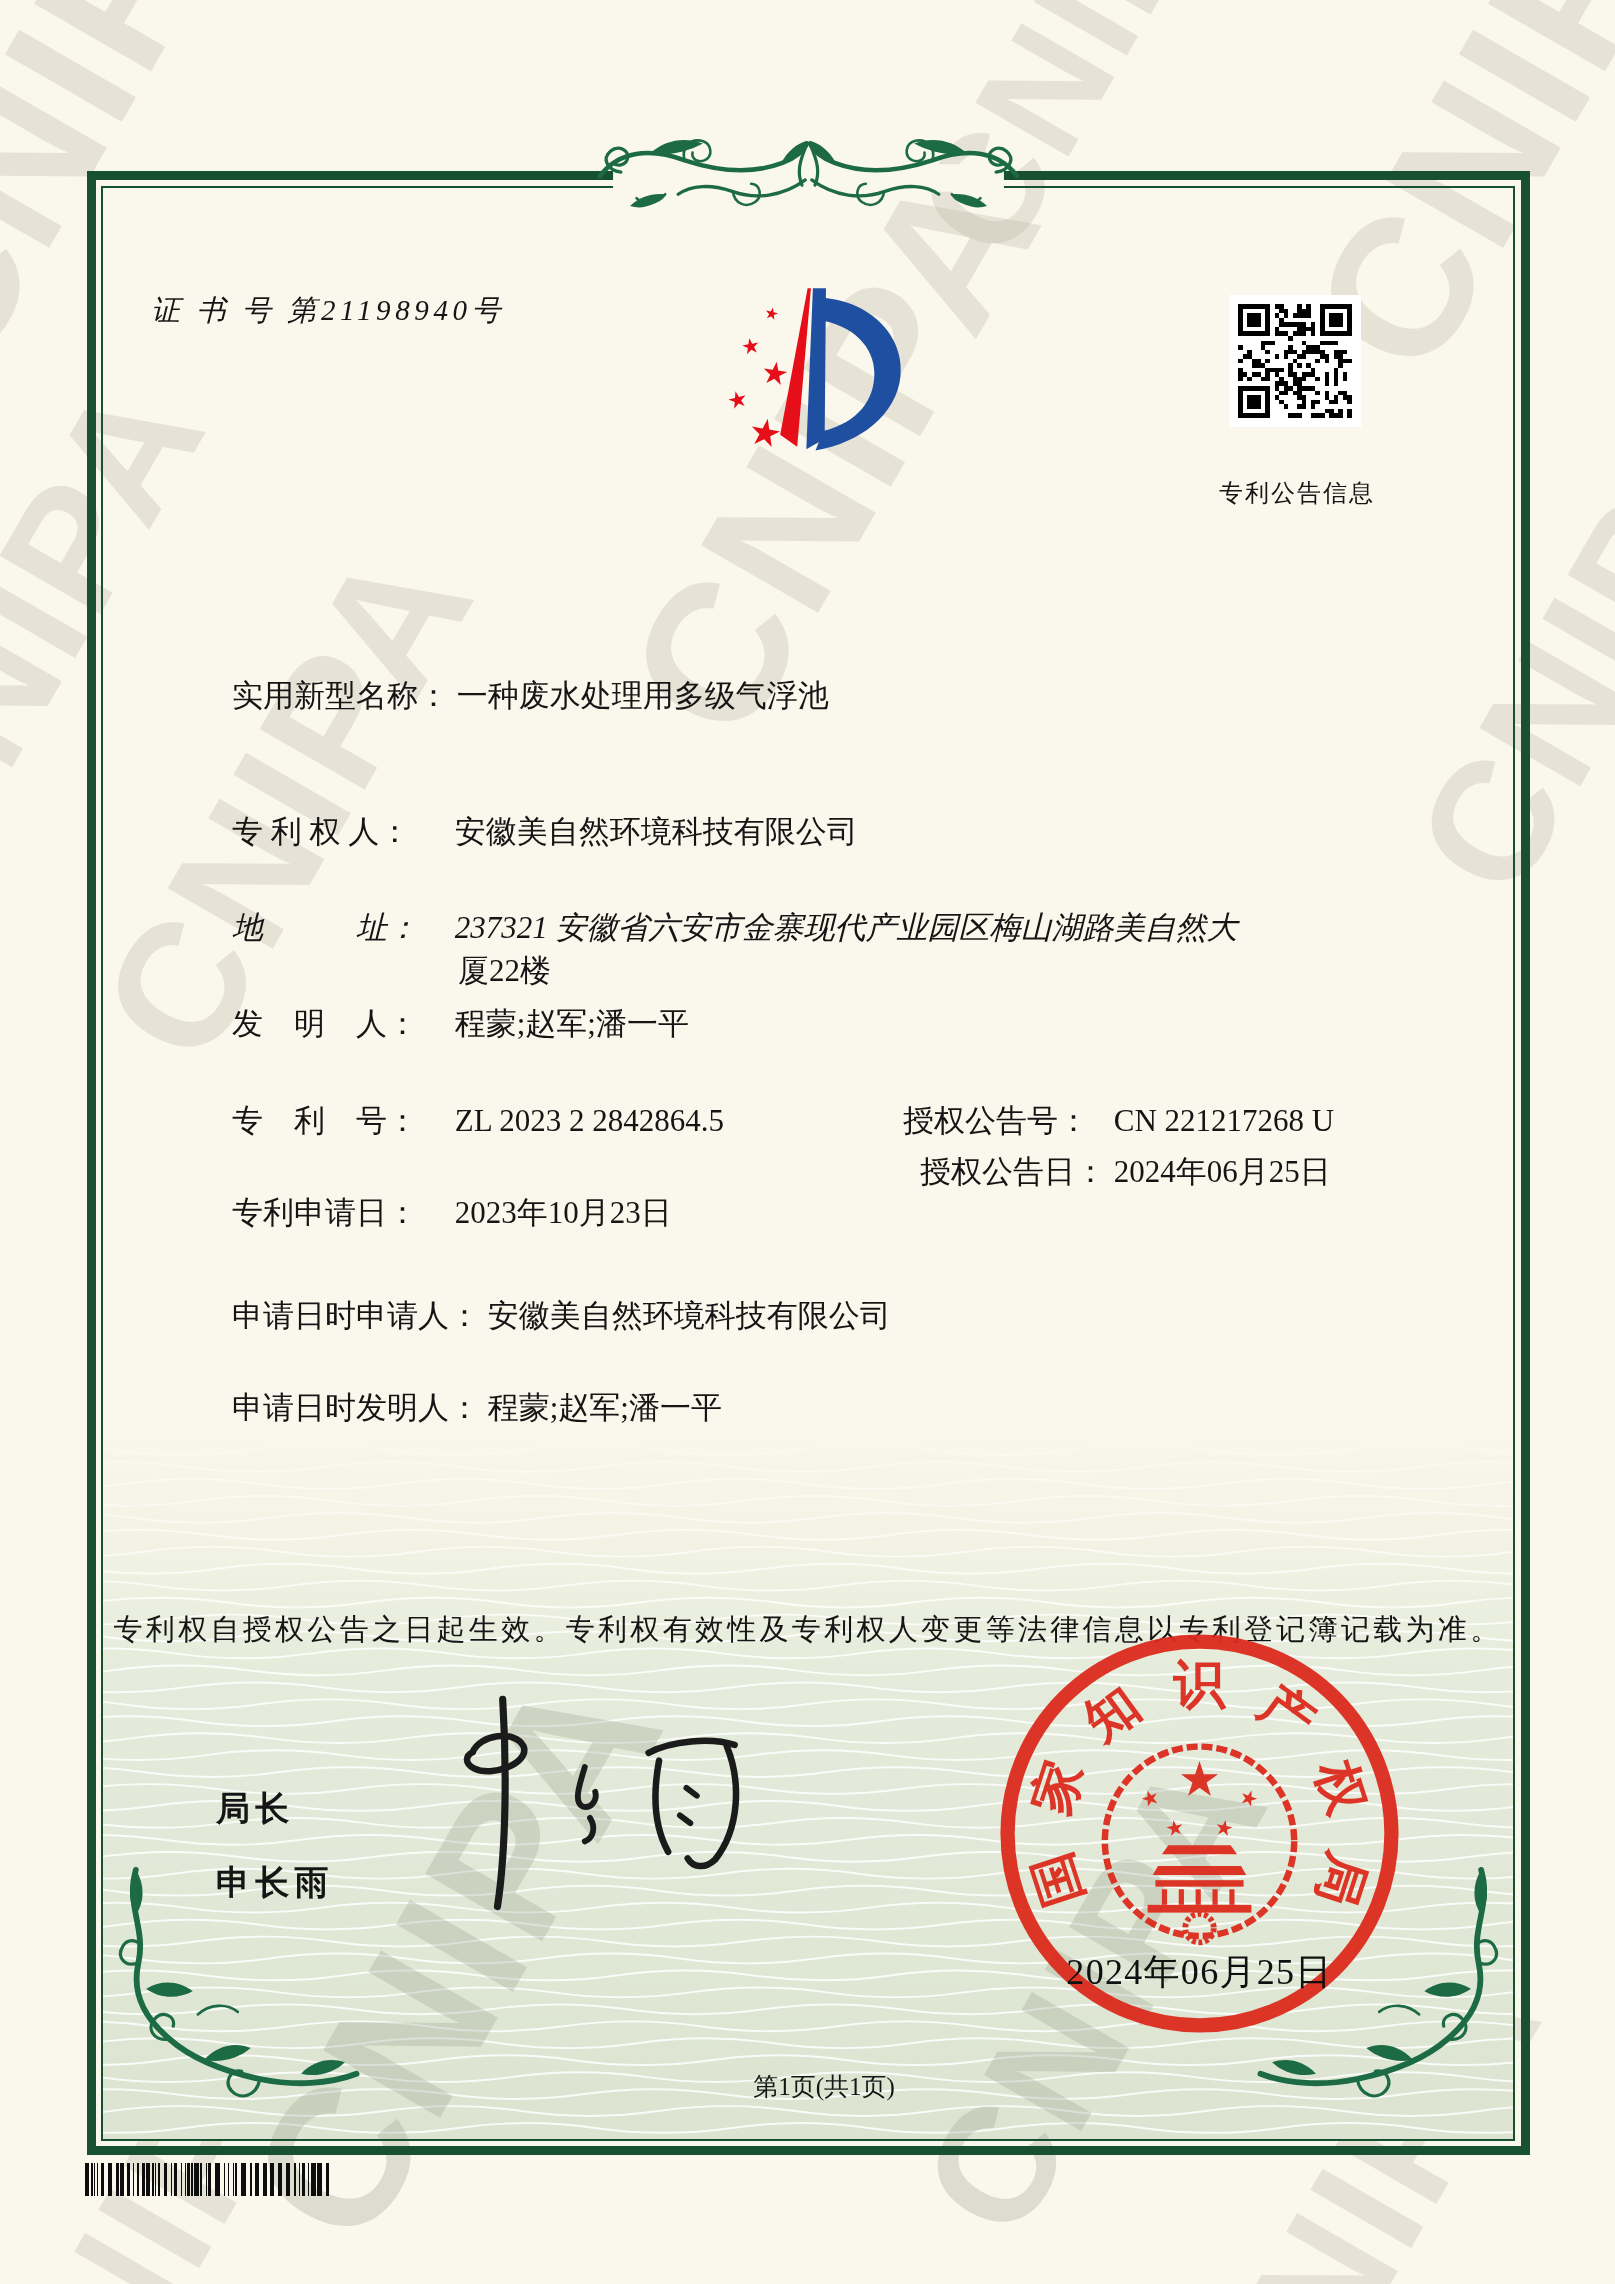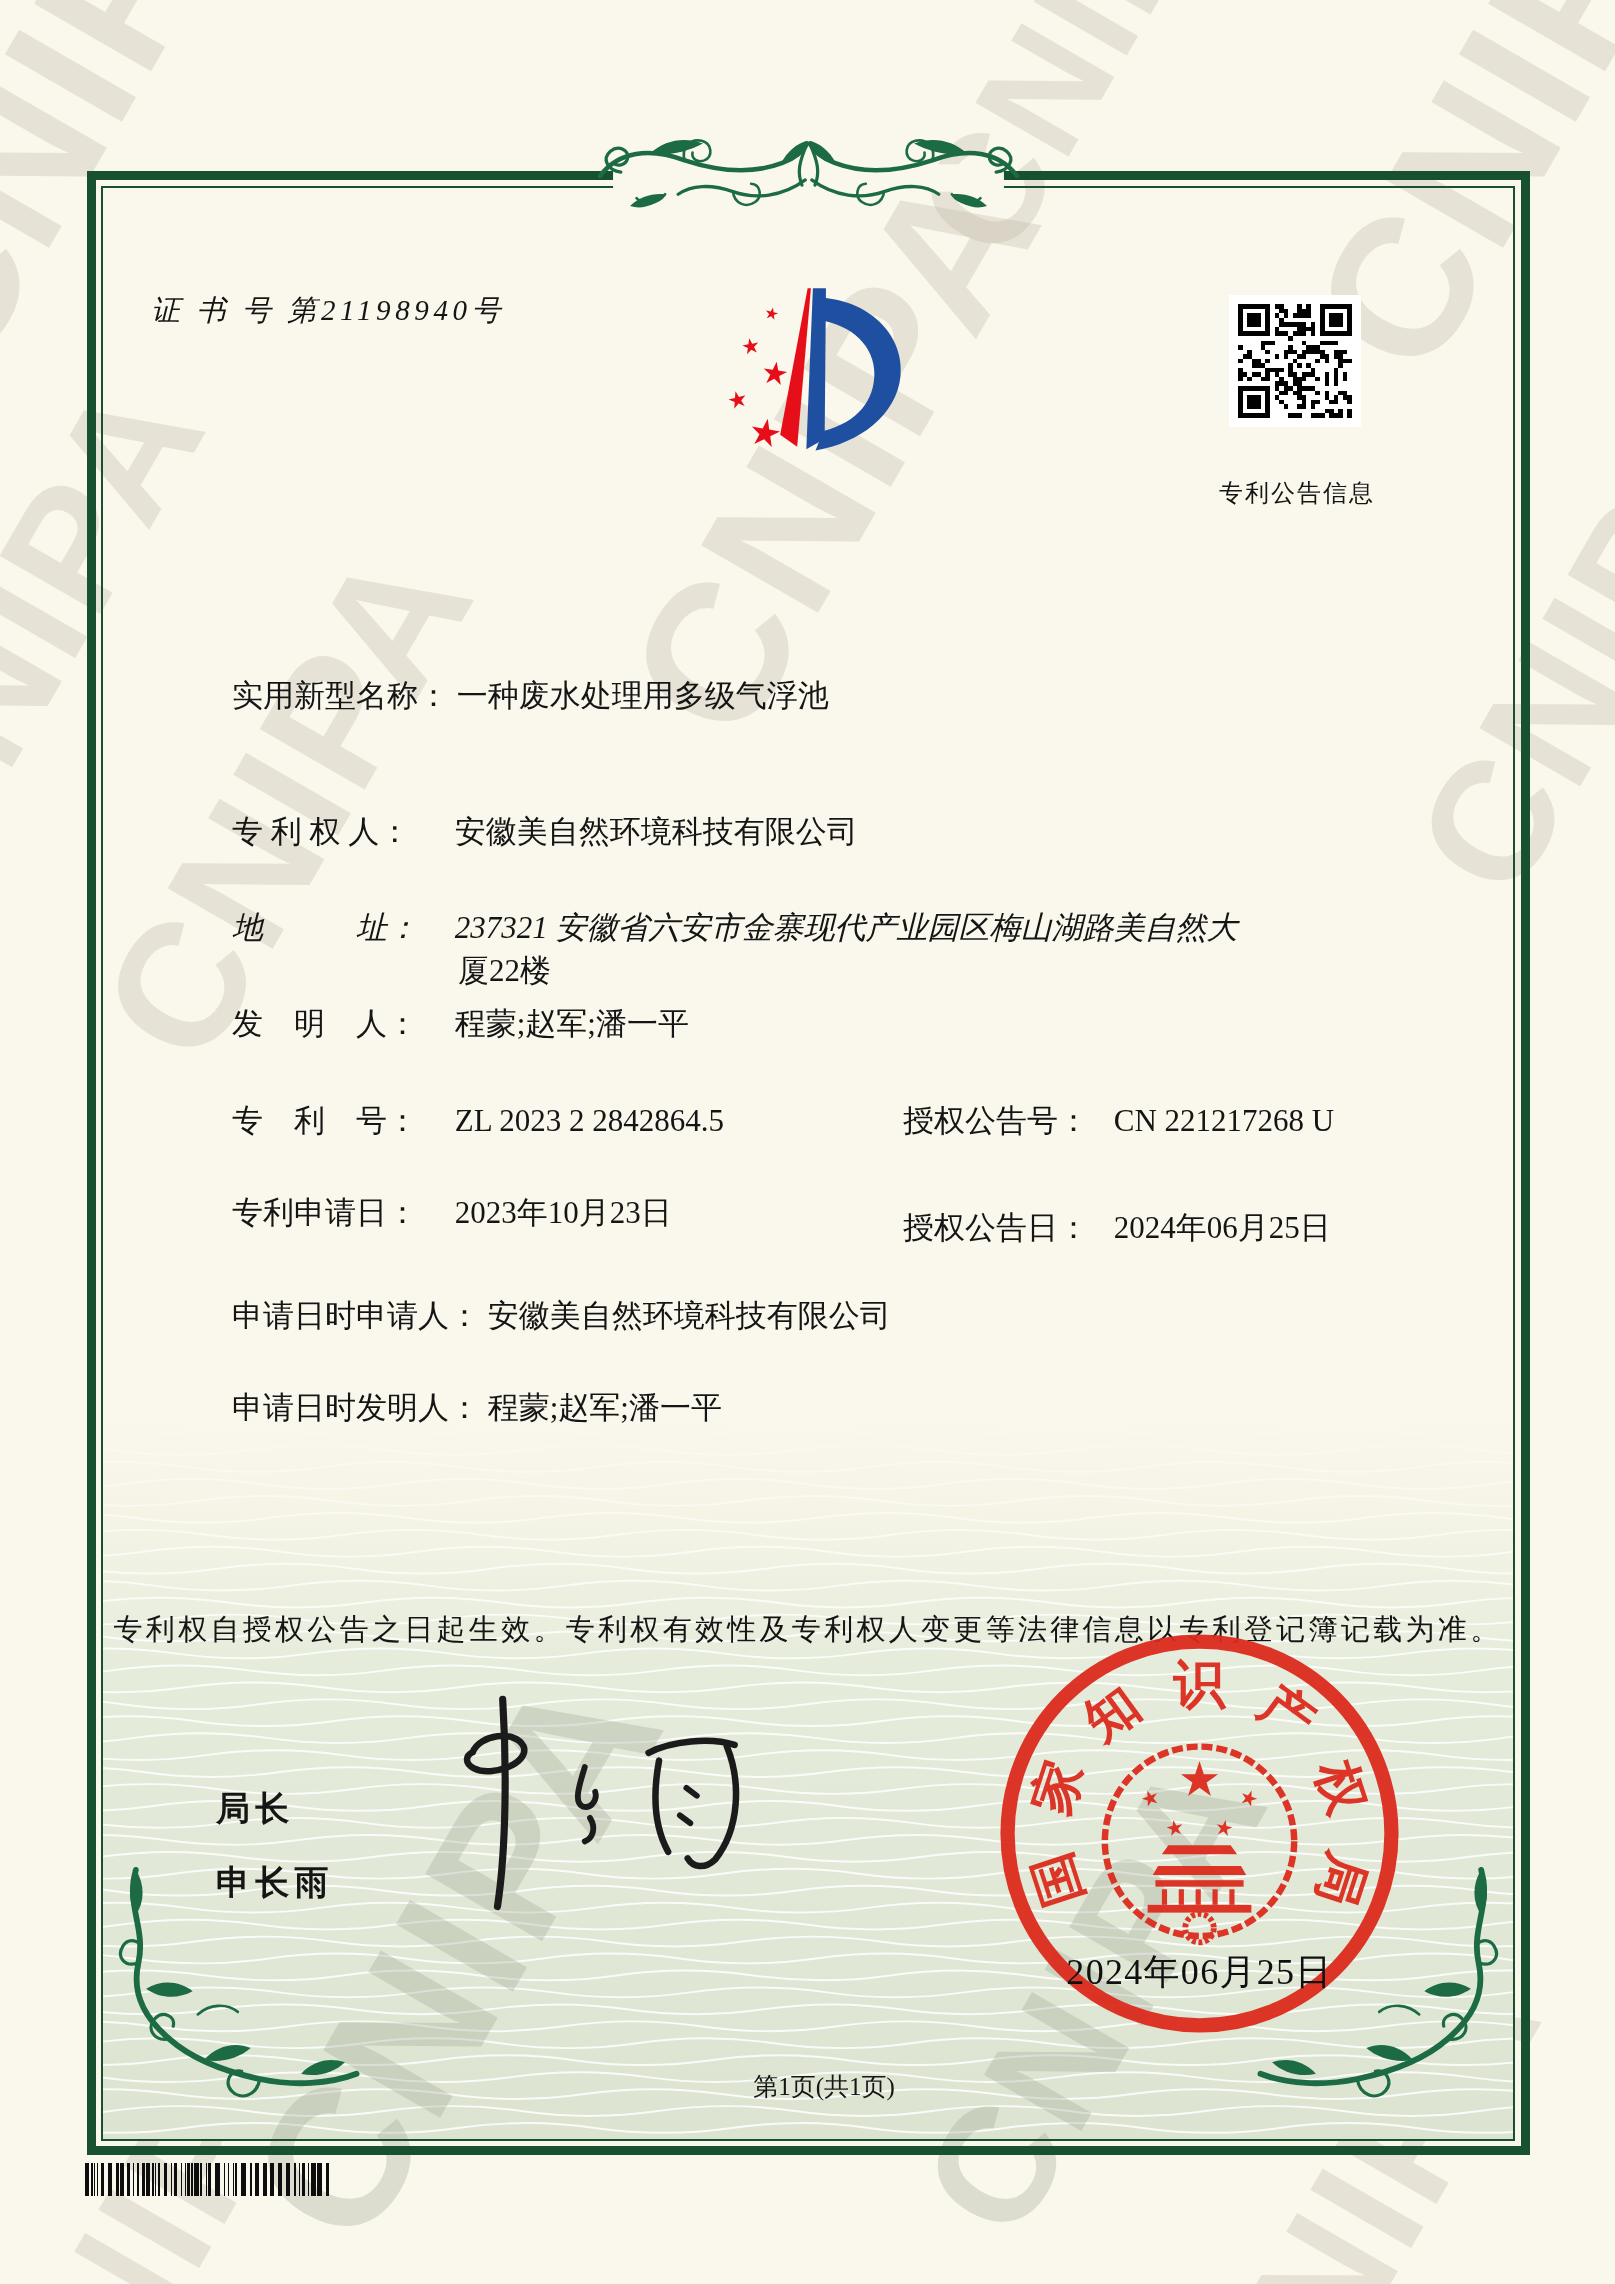--- a/index.html
+++ b/index.html
@@ -408,21 +408,21 @@
     <span>ZL 2023 2 2842864.5</span>
   </div>
   <div class="row" style="left:903px;top:1100px;">
     <span class="rlbl">授权公告号：</span>
     <span>CN 221217268 U</span>
   </div>
   <div class="row" style="left:232px;top:1192px;">
     <span class="lbl">专利申请日：</span>
     <span>2023年10月23日</span>
   </div>
-  <div class="row" style="left:903px;top:1207px;">
+  <div class="row" style="left:903px;top:1151px;text-align:right;">
     <span class="rlbl">授权公告日：</span>
     <span>2024年06月25日</span>
   </div>
   <div class="row" style="left:232px;top:1295px;">
     <span class="lbl">申请日时申请人：</span>
     <span>安徽美自然环境科技有限公司</span>
   </div>
   <div class="row" style="left:232px;top:1387px;">
     <span class="lbl">申请日时发明人：</span>
     <span>程蒙;赵军;潘一平</span>

